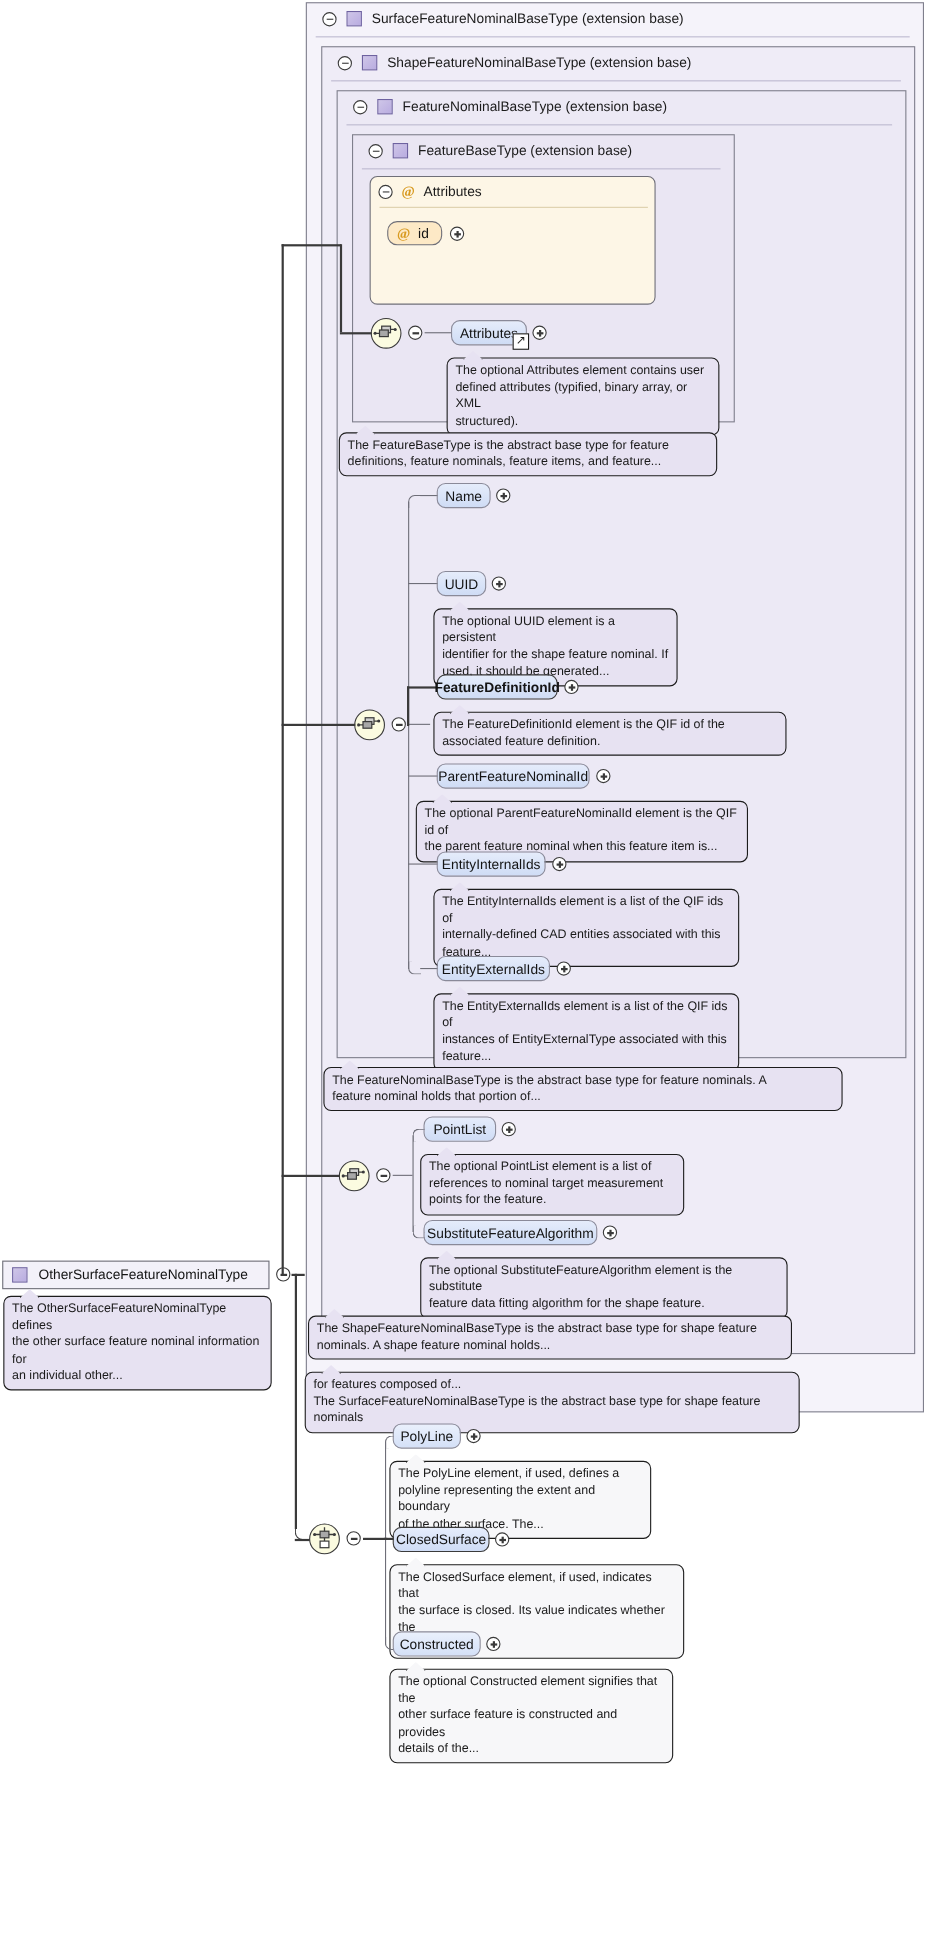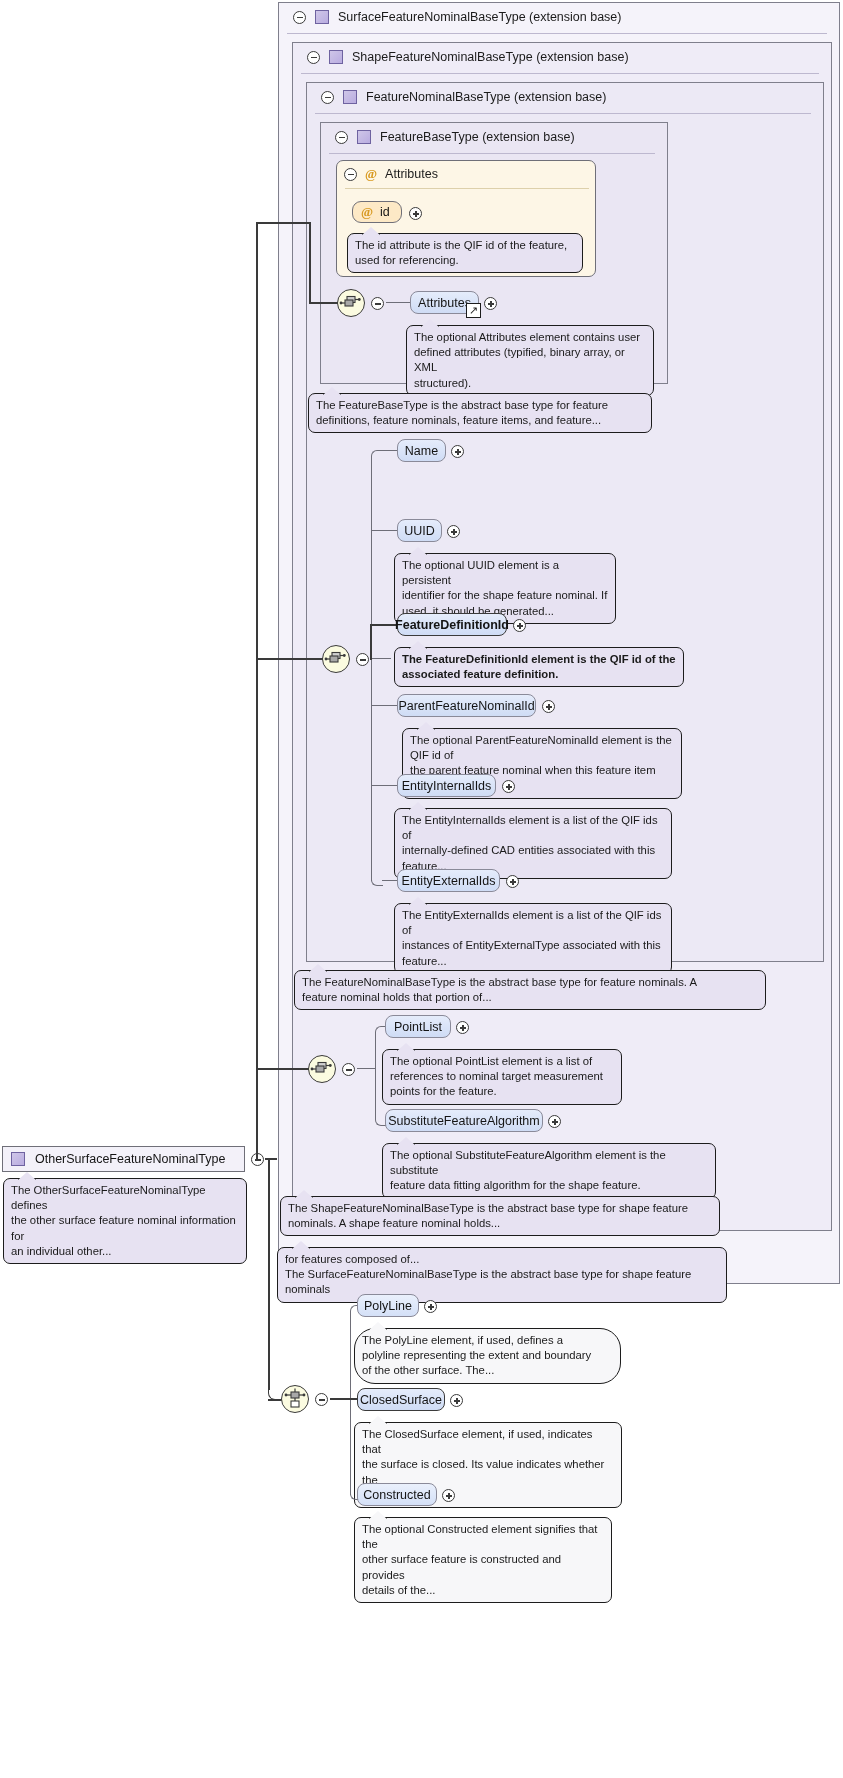--- a/index.html
+++ b/index.html
@@ -254,24 +254,20 @@
   </div>
 
   <div class="attr-pill" style="left:352px; top:201px;">
     <span class="at-icon">@</span>
     <span>id</span>
   </div>
   <div style="position:absolute; left:409px; top:206px;">
     <span class="tgl plus"></span>
   </div>
 
-  <div class="anno" style="left:347px; top:233px; width:236px;">
-    <span>The id attribute is the QIF id of the feature,</span>
-    <span>used for referencing.</span>
-  </div>
 
   <div class="comp" style="left:337px; top:289px;">
     <svg width="26" height="26" viewBox="0 0 26 26">
       <rect x="9" y="6.5" width="8" height="6" fill="#cfcfcf" stroke="#3a3a3a" stroke-width="1.1"></rect>
       <rect x="7" y="10" width="8" height="6" fill="#a8a8a8" stroke="#3a3a3a" stroke-width="1.1"></rect>
       <line x1="3" y1="13" x2="7" y2="13" stroke="#3a3a3a" stroke-width="1.2"></line>
       <line x1="17" y1="9.5" x2="21" y2="9.5" stroke="#3a3a3a" stroke-width="1.2"></line>
       <circle cx="3" cy="13" r="1.4" fill="#3a3a3a"></circle>
       <circle cx="21.3" cy="9.5" r="1.4" fill="#3a3a3a"></circle>
     </svg>
@@ -340,33 +336,33 @@
   </div>
 
   <div class="ln thick v" style="left:370px; top:624px; height:36px;"></div>
   <div class="ln thick h" style="left:370px; top:624px; width:28px;"></div>
   <div class="el required" style="left:397px; top:613px; width:110px;font-weight:bold;">
     <span>FeatureDefinitionId</span>
   </div>
   <div style="position:absolute; left:513px; top:618px;">
     <span class="tgl plus"></span>
   </div>
-  <div class="anno" style="left:394px; top:647px; width:290px;font-weight:bold;">
+  <div class="anno" style="left:394px; top:647px; width:321px;">
     <span>The FeatureDefinitionId element is the QIF id of the</span>
     <span>associated feature definition.</span>
   </div>
 
   <div class="ln h" style="left:371px; top:705px; width:27px;"></div>
   <div class="el" style="left:397px; top:694px; width:139px;">
     <span>ParentFeatureNominalId</span>
   </div>
   <div style="position:absolute; left:542px; top:699px;">
     <span class="tgl plus"></span>
   </div>
-  <div class="anno" style="left:402px; top:728px; width:280px;">
+  <div class="anno" style="left:378px; top:728px; width:302px;">
     <span>The optional ParentFeatureNominalId element is the QIF id of</span>
     <span>the parent feature nominal when this feature item is...</span>
   </div>
 
   <div class="ln h" style="left:371px; top:785px; width:27px;"></div>
   <div class="el" style="left:397px; top:774px; width:99px;">
     <span>EntityInternalIds</span>
   </div>
   <div style="position:absolute; left:502px; top:779px;">
     <span class="tgl plus"></span>
@@ -492,21 +488,21 @@
   <div class="ln v" style="left:350px; top:1311px; height:184px;"></div>
 
   <div class="elbow tl" style="left:350px; top:1305px; width:12px; height:12px; border-radius:6px 0 0 0;"></div>
   <div class="ln h" style="left:361px; top:1305px; width:2px;"></div>
   <div class="el white" style="left:357px; top:1294px; width:62px;">
     <span>PolyLine</span>
   </div>
   <div style="position:absolute; left:424px; top:1299px;">
     <span class="tgl plus"></span>
   </div>
-  <div class="anno onwhite" style="left:354px; top:1328px; width:267px;border-radius:21px;">
+  <div class="anno onwhite" style="left:354px; top:1328px; width:238px;">
     <span>The PolyLine element, if used, defines a</span>
     <span>polyline representing the extent and boundary</span>
     <span>of the other surface. The...</span>
   </div>
 
   <div class="ln thick h" style="left:349px; top:1398px; width:14px;"></div>
   <div class="el required" style="left:357px; top:1388px; width:88px;">
     <span>ClosedSurface</span>
   </div>
   <div style="position:absolute; left:450px; top:1393px;">

